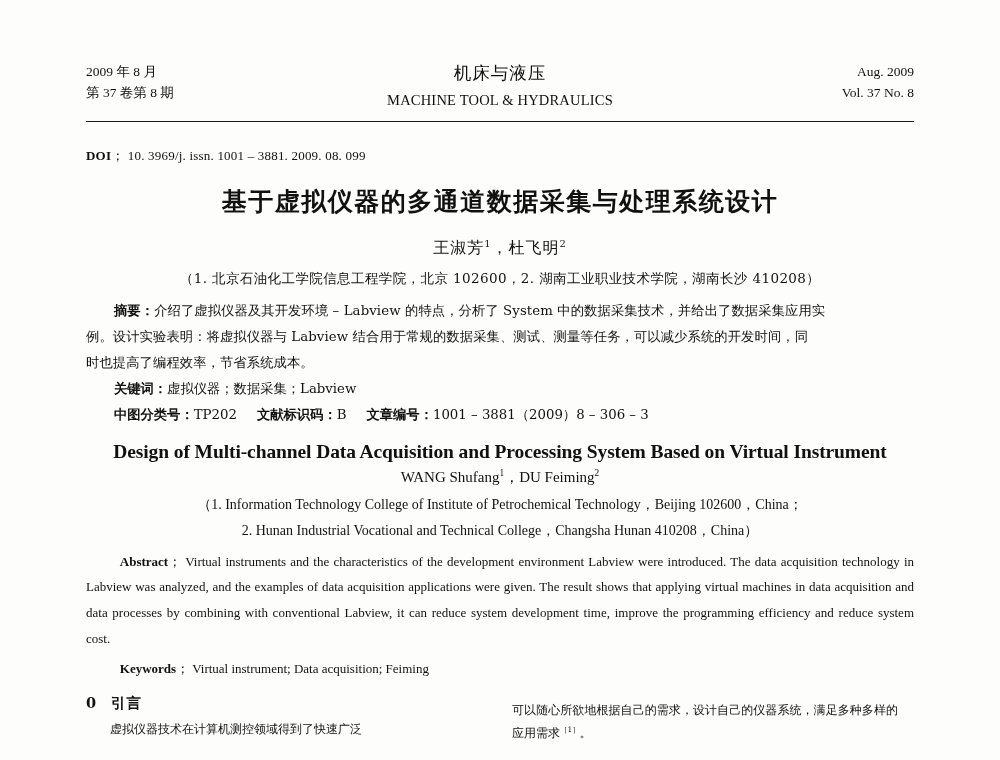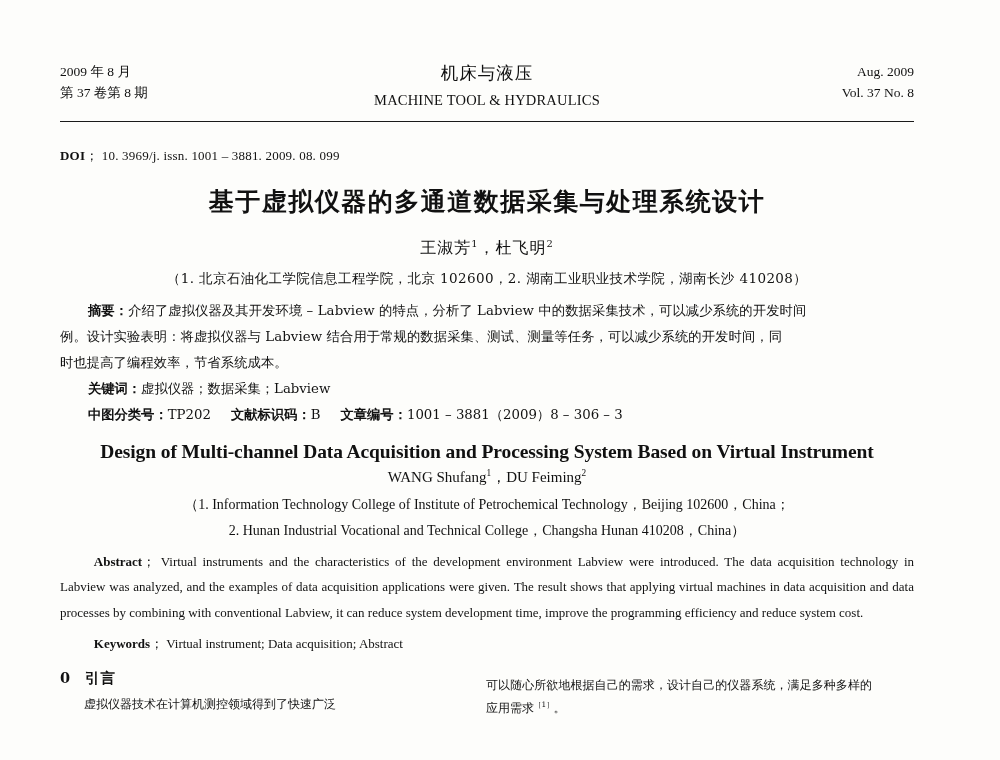--- a/index.html
+++ b/index.html
@@ -12,21 +12,21 @@
     background: #fdfdfb;
     font-family: "Liberation Serif", serif;
     color: #111;
     overflow: hidden;
   }
   .page {
     position: relative;
     width: 1000px;
     height: 760px;
     box-sizing: border-box;
-    padding: 62px 86px 0 60px;
+    padding: 62px 86px 0 86px;
     background: #fdfdfb;
   }
   
   .runhead {
     display: flex;
     align-items: flex-start;
     justify-content: space-between;
     font-size: 13.5px;
     line-height: 1.55;
   }
@@ -185,39 +185,39 @@
 
   <div class="doi"><b>DOI</b><span>； 10. 3969/j. issn. 1001 – 3881. 2009. 08. 099</span></div>
 
   <div class="title-cn">基于虚拟仪器的多通道数据采集与处理系统设计</div>
 
   <div class="authors-cn"><span>王淑芳</span><sup>1</sup><span>，杜飞明</span><sup>2</sup></div>
 
   <div class="affil-cn">（1. 北京石油化工学院信息工程学院，北京 102600，2. 湖南工业职业技术学院，湖南长沙 410208）</div>
 
   <div class="abs-cn">
-    <p class="indent"><span class="lbl">摘要：</span><span>介绍了虚拟仪器及其开发环境 – Labview 的特点，分析了 Labview 中的数据采集技术，可以减少系统的开发时间</span></p>
+    <p class="indent"><span class="lbl">摘要：</span><span>介绍了虚拟仪器及其开发环境 – Labview 的特点，分析了 System 中的数据采集技术，并给出了数据采集应用实</span></p>
     <p>例。设计实验表明：将虚拟仪器与 Labview 结合用于常规的数据采集、测试、测量等任务，可以减少系统的开发时间，同</p>
     <p>时也提高了编程效率，节省系统成本。</p>
   </div>
 
   <div class="meta-cn"><span class="lbl">关键词：</span><span>虚拟仪器；数据采集；Labview</span></div>
 
   <div class="meta-cn"><span class="lbl">中图分类号：</span><span>TP202</span><span class="gap"></span><span class="lbl">文献标识码：</span><span>B</span><span class="gap"></span><span class="lbl">文章编号：</span><span>1001 – 3881（2009）8 – 306 – 3</span></div>
 
   <div class="title-en">Design of Multi-channel Data Acquisition and Processing System Based on Virtual Instrument</div>
 
   <div class="authors-en"><span>WANG Shufang</span><sup>1</sup><span>，DU Feiming</span><sup>2</sup></div>
 
   <div class="affil-en">（1. Information Technology College of Institute of Petrochemical Technology，Beijing 102600，China；</div>
   <div class="affil-en second">2. Hunan Industrial Vocational and Technical College，Changsha Hunan 410208，China）</div>
 
   <div class="abs-en"><span class="lbl">Abstract</span><span>； Virtual instruments and the characteristics of the development environment Labview were introduced. The data acquisition technology in Labview was analyzed, and the examples of data acquisition applications were given. The result shows that applying virtual machines in data acquisition and data processes by combining with conventional Labview, it can reduce system development time, improve the programming efficiency and reduce system cost.</span></div>
 
-  <div class="kw-en"><span class="lbl">Keywords</span><span>； Virtual instrument; Data acquisition; Abstract</span></div>
+  <div class="kw-en"><span class="lbl">Keywords</span><span>； Virtual instrument; Data acquisition; Feiming</span></div>
 
   <div class="columns">
     <div class="col">
       <div class="sec-head"><span class="num">0</span><span>引言</span></div>
       <div class="body-cn">虚拟仪器技术在计算机测控领域得到了快速广泛</div>
     </div>
     <div class="col">
       <div class="body-cn noindent"><span>可以随心所欲地根据自己的需求，设计自己的仪器系统，满足多种多样的应用需求</span><sup>［1］</sup><span>。</span></div>
     </div>
   </div>

